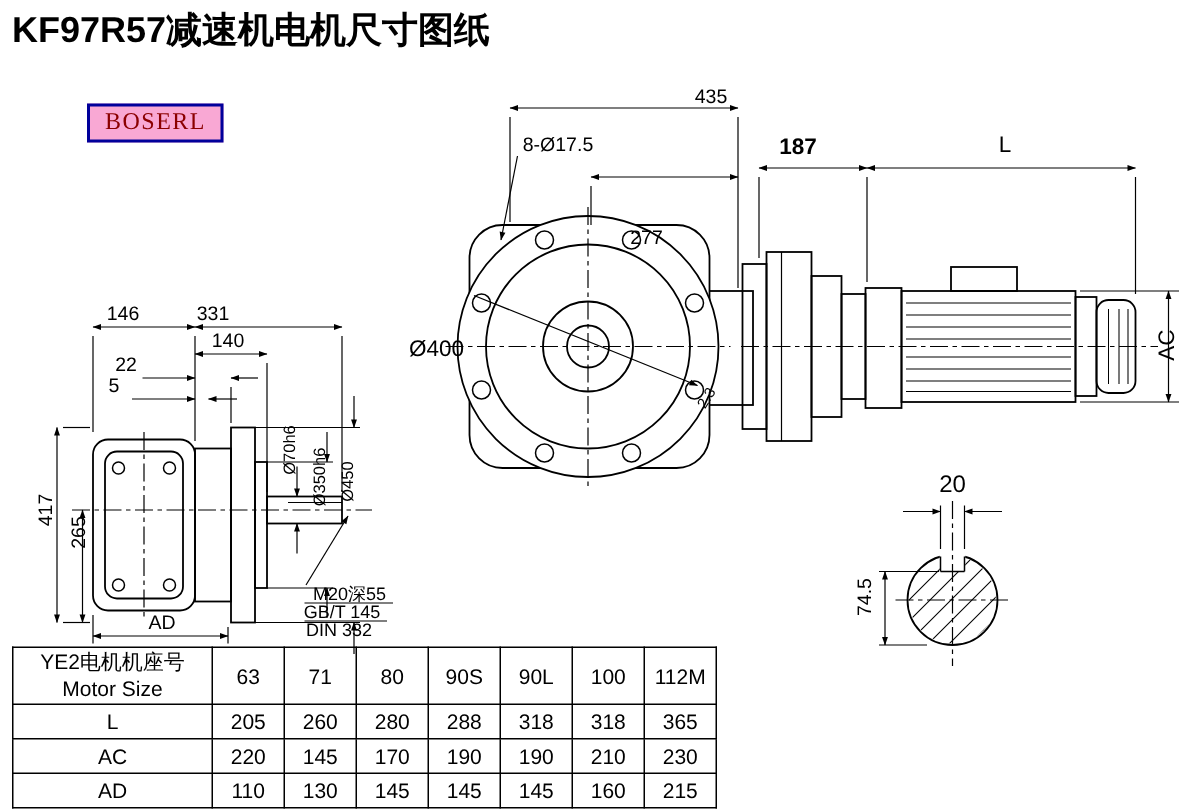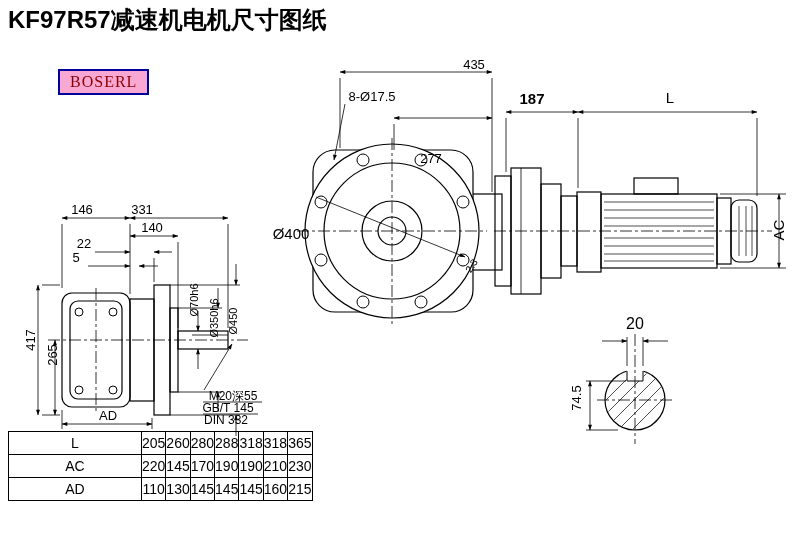--- a/index.html
+++ b/index.html
@@ -244,20 +244,33 @@
     <span class="lbl md" style="left:233px;top:396px;">M20深55</span>
     <span class="lbl md" style="left:228px;top:408px;">GB/T 145</span>
     <span class="lbl md" style="left:226px;top:420px;">DIN 332</span>
     <span class="lbl d20" style="left:635px;top:324px;">20</span>
     <span class="lbl rot" style="left:576px;top:398px;">74.5</span>
     <span class="lbl rough" style="left:472px;top:266px;">2.3</span>
   </div>
 
   <table class="spec">
     <tbody>
+        <tr class="hdr">
+      <td class="c0">
+        <div class="hl">YE2电机机座号</div>
+        <div class="hl">Motor Size</div>
+      </td>
+      <td class="cn">63</td>
+      <td class="cn">71</td>
+      <td class="cn">80</td>
+      <td class="cn">90S</td>
+      <td class="cn">90L</td>
+      <td class="cn">100</td>
+      <td class="cn">112M</td>
+    </tr>
     <tr>
       <td class="c0">L</td>
       <td>205</td>
       <td>260</td>
       <td>280</td>
       <td>288</td>
       <td>318</td>
       <td>318</td>
       <td>365</td>
     </tr>

